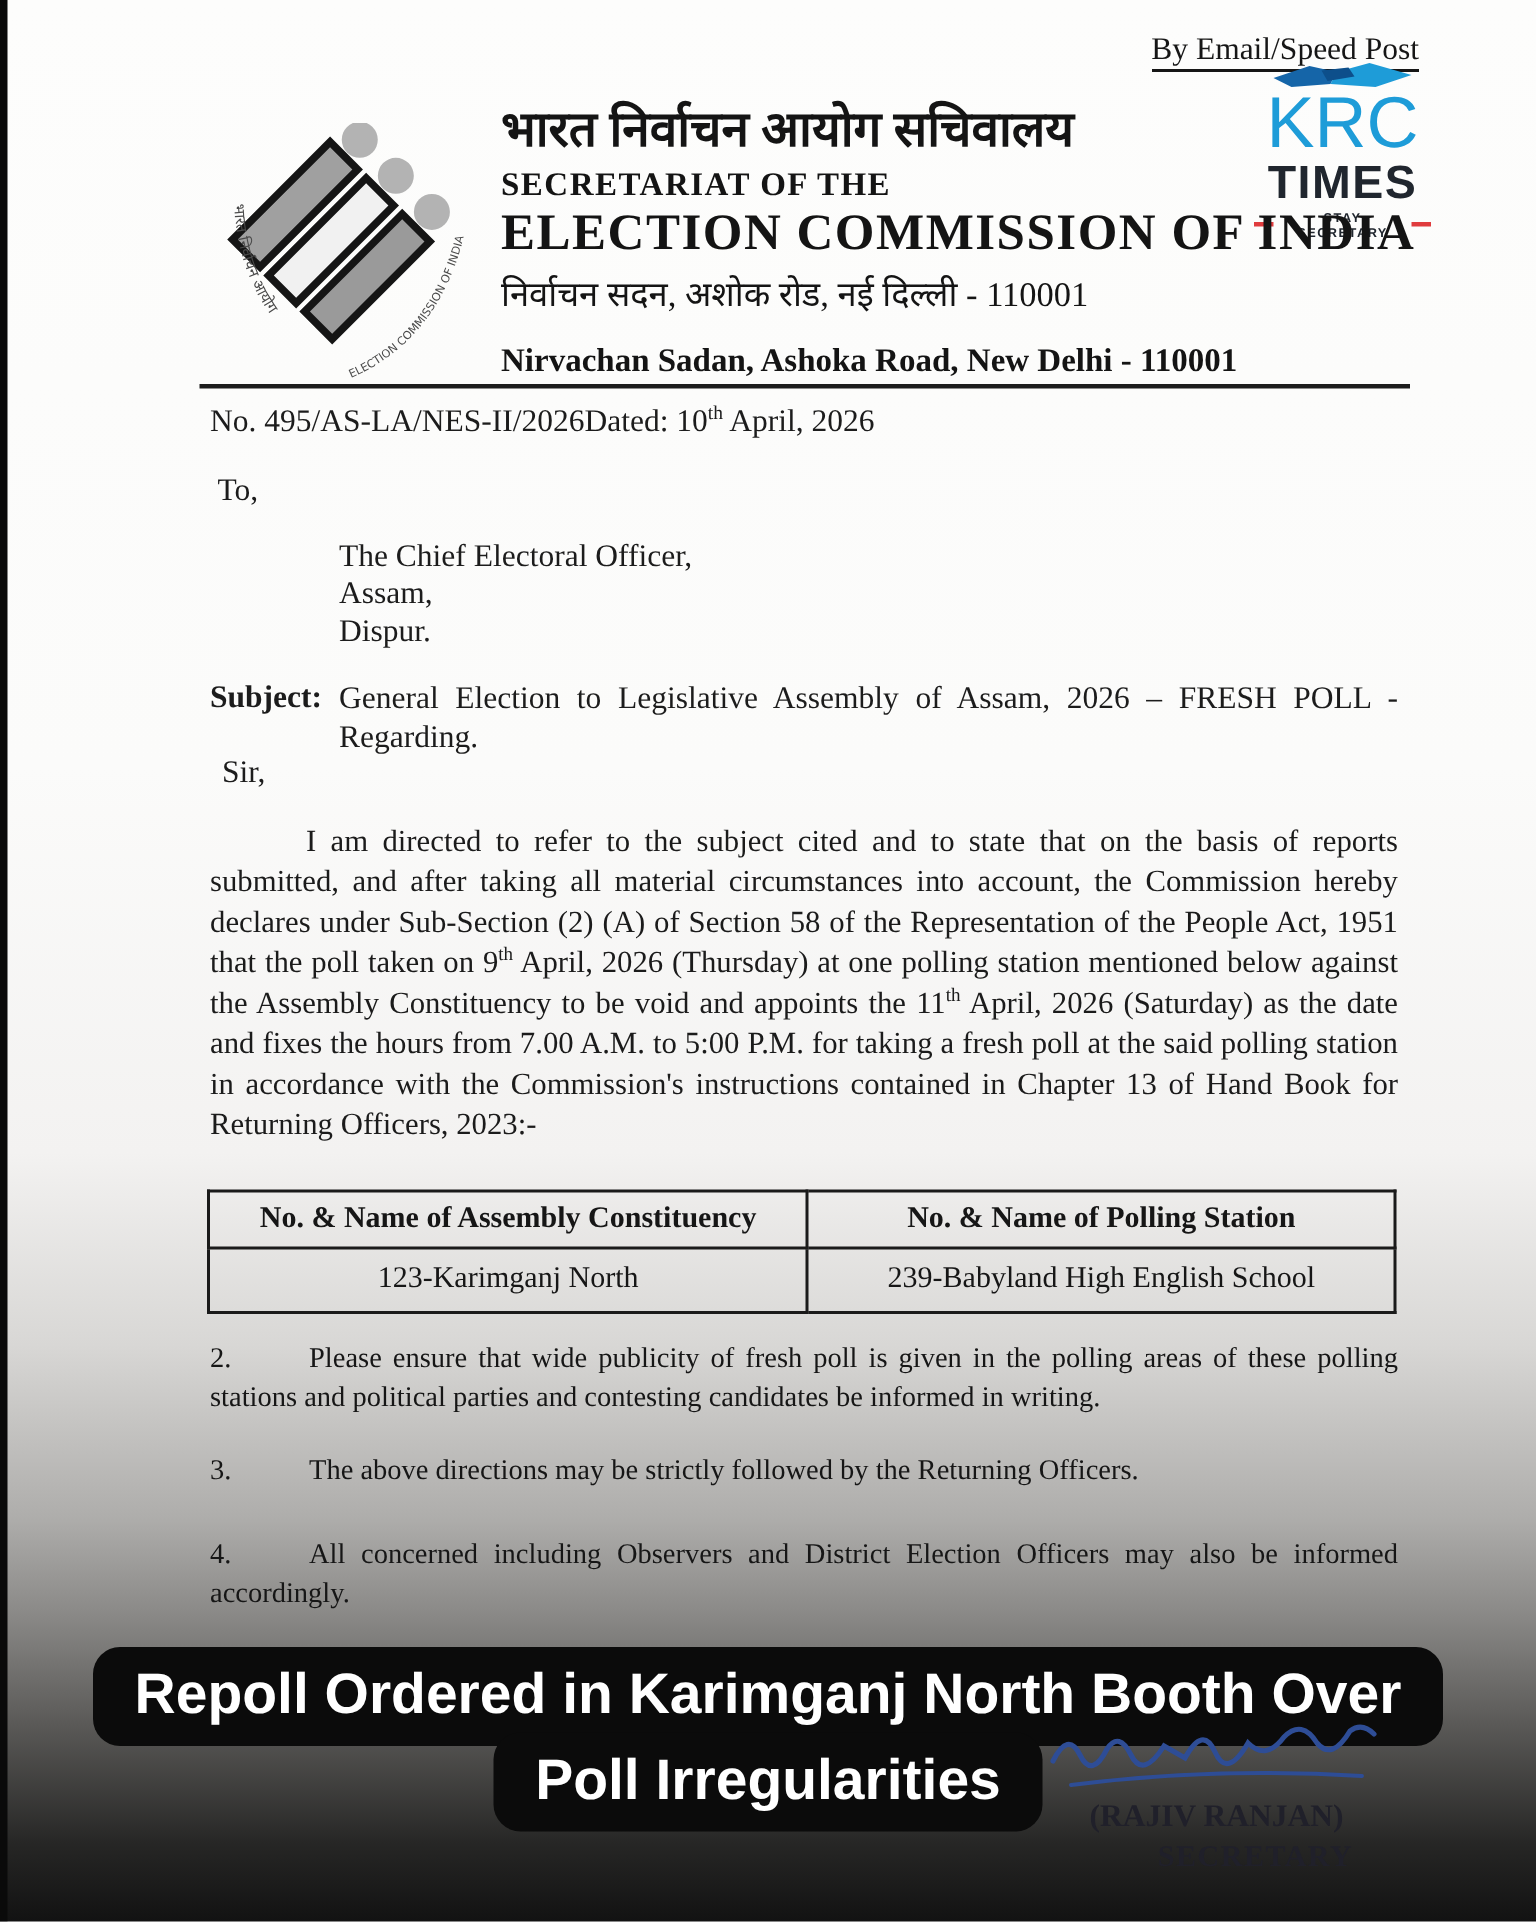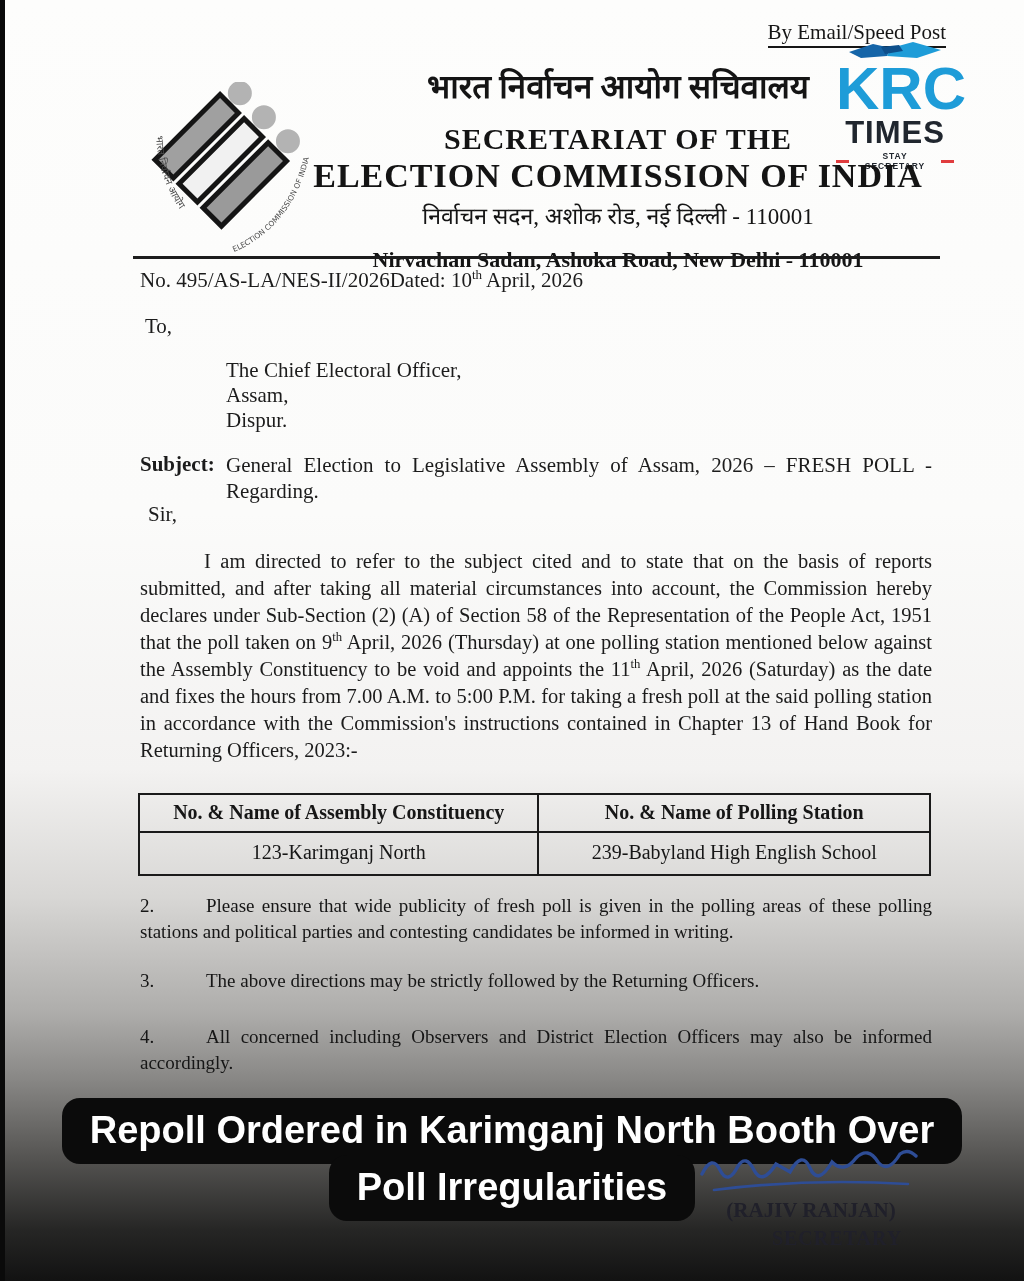--- a/index.html
+++ b/index.html
@@ -28,36 +28,36 @@
     font-size: 21px; color: #161616;
     border-bottom: 2px solid #161616; padding-bottom: 1px;
   }
 
   
   .krc-logo {
     position: absolute; top: 36px; right: 70px; width: 118px;
     text-align: center; font-family: "Liberation Sans", sans-serif;
   }
   .krc-handshake { display: block; margin: 0 auto -2px; }
-  .krc-name { font-size: 60px; font-weight: bold; letter-spacing: 0px; color: #1e9cd8; line-height: 0.95; }
+  .krc-name { font-size: 48px; font-weight: normal; letter-spacing: 0px; color: #1e9cd8; line-height: 0.95; }
   .krc-sub  { font-size: 31px; font-weight: bold; letter-spacing: 1px; color: #20262e; line-height: 1.0; }
   .krc-tagline { display: flex; align-items: center; justify-content: center; gap: 4px; margin-top: 3px; }
   .krc-tagline .txt { font-size: 8.5px; font-weight: bold; letter-spacing: 1px; color: #20262e; }
   .krc-tagline .dash { width: 14px; height: 3px; background: #e03c3e; }
 
   
   .eci-logo { position: absolute; top: 82px; left: 130px; }
 
   
   .letterhead {
-    position: absolute; top: 68px; left: 308px; width: 620px;
-    text-align: center; color: #141414;
+    position: absolute; top: 68px; left: 334px; width: 620px;
+    text-align: left; color: #141414;
   }
   .lh-hindi-title { font-size: 33px; font-weight: bold; line-height: 1.2; }
-  .lh-secretariat { font-size: 30px; font-weight: bold; letter-spacing: 1px; margin-top: 14px; }
+  .lh-secretariat { font-size: 22px; font-weight: bold; letter-spacing: 1px; margin-top: 2px; }
   .lh-commission  { font-size: 34px; font-weight: bold; letter-spacing: 1px; margin-top: 1px; }
   .lh-hindi-addr  { font-size: 23px; margin-top: 4px; }
   .lh-en-addr     { font-size: 22px; font-weight: bold; margin-top: 16px; }
 
   .rule { position: absolute; top: 256px; left: 133px; right: 84px; border-top: 3px solid #1d1d1d; }
 
   .refline {
     position: absolute; top: 268px; left: 140px; right: 92px;
     display: flex; justify-content: flex-start; font-size: 21px;
   }

